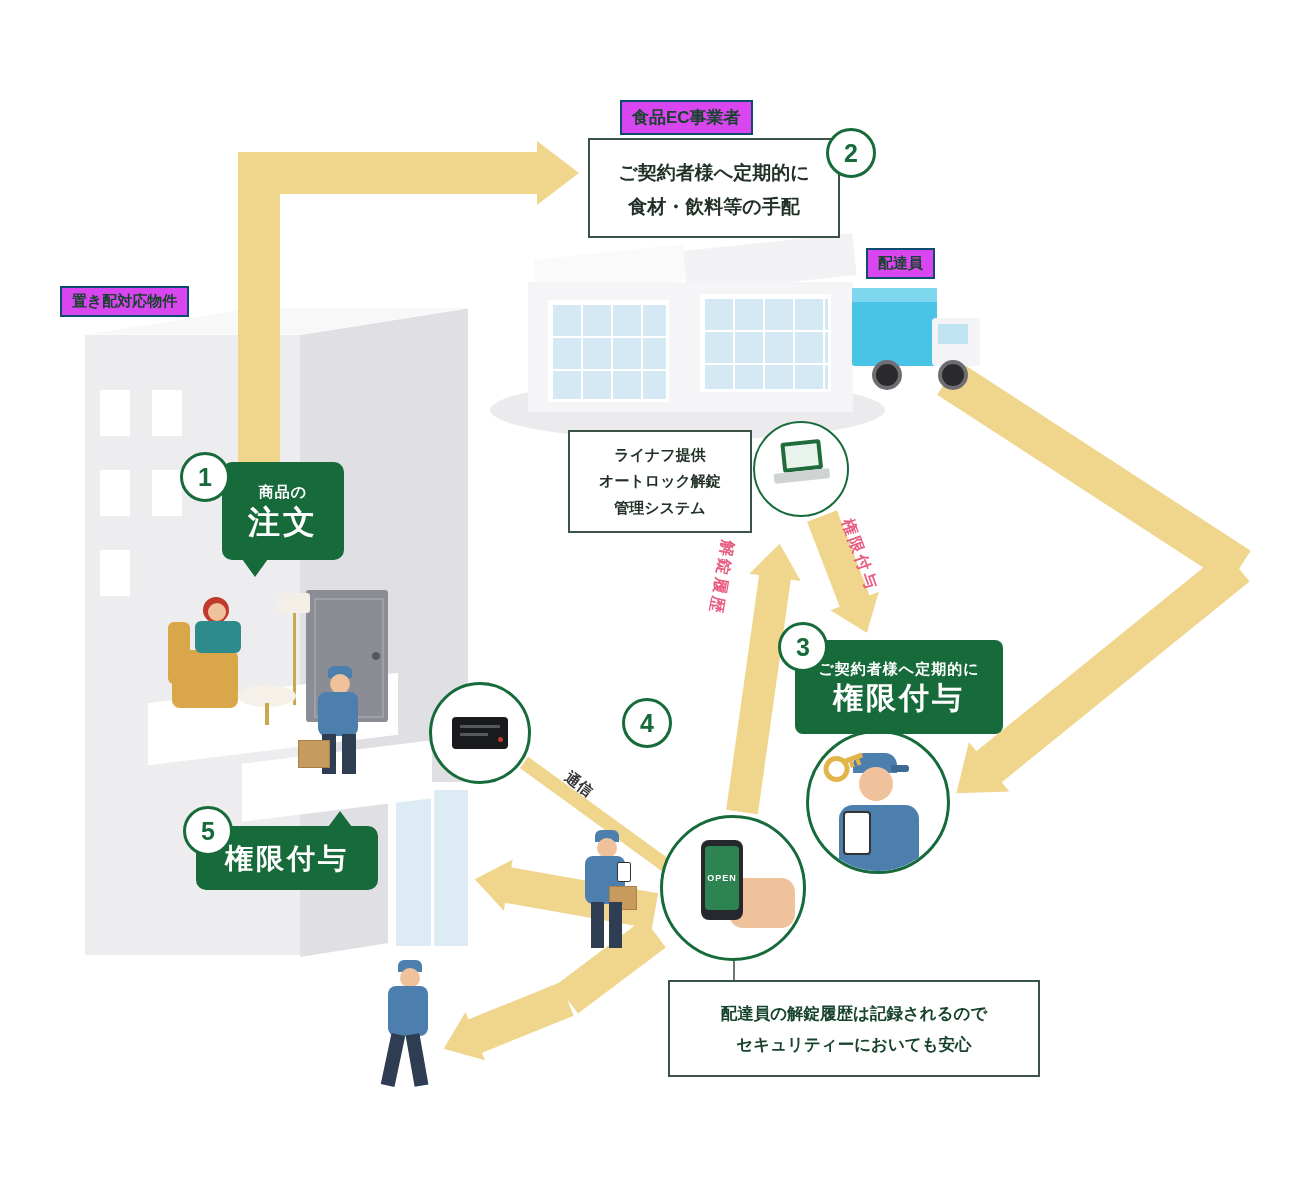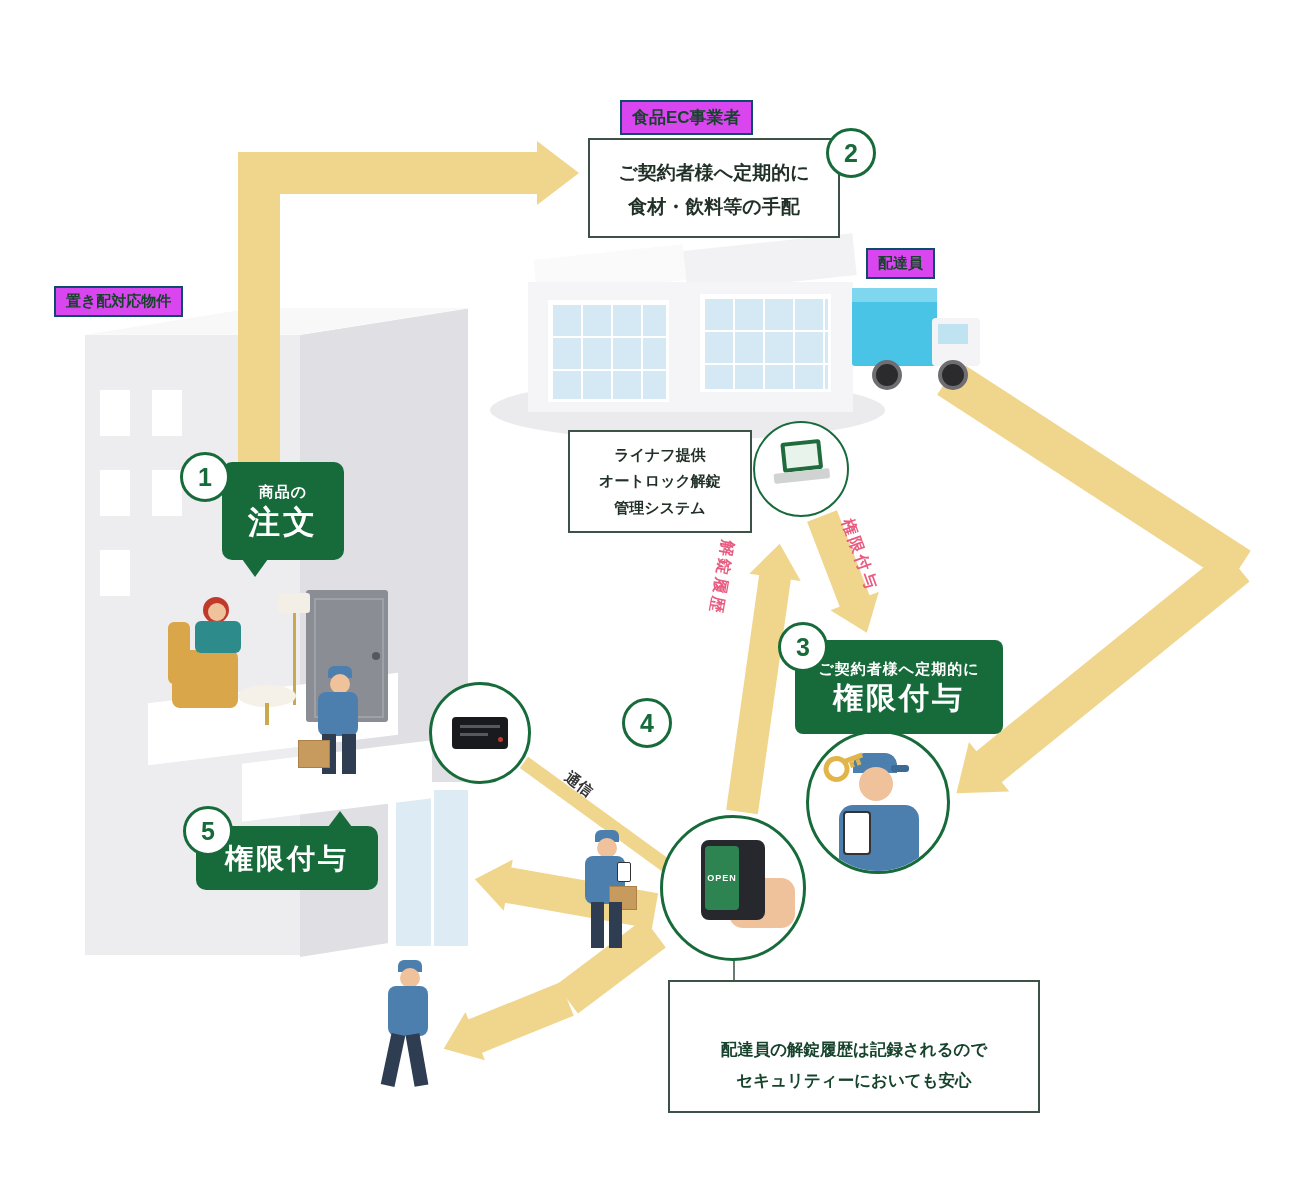--- a/index.html
+++ b/index.html
@@ -149,39 +149,39 @@
 
   <div class="seg rot" style="left:655px;top:893px;width:150px;height:36px;transform:rotate(-170deg);">
     <div class="head sm"></div>
   </div>
 
   <div class="seg rot" style="left:655px;top:915px;width:110px;height:36px;transform:rotate(143deg);"></div>
   <div class="seg rot" style="left:567px;top:981px;width:100px;height:36px;transform:rotate(158deg);">
     <div class="head sm"></div>
   </div>
 
-  <div class="tag" style="left:54px;top:286px;"><span>置き配対応物件</span></div>
+  <div class="tag" style="left:60px;top:286px;"><span>置き配対応物件</span></div>
 
   <div class="tag" style="left:620px;top:100px;font-size:17px;z-index:7;"><span>食品EC事業者</span></div>
 
   <div class="panel" style="left:588px;top:138px;width:228px;padding:16px 10px 12px;font-size:19px;line-height:1.8;">
     <span style="display:block;">ご契約者様へ定期的に</span>
     <span style="display:block;">食材・飲料等の手配</span>
   </div>
 
   <div class="tag" style="left:866px;top:248px;"><span>配達員</span></div>
 
   <div class="panel" style="left:568px;top:430px;width:168px;padding:10px 6px;font-size:15px;line-height:1.75;">
     <span style="display:block;">ライナフ提供</span>
     <span style="display:block;">オートロック解錠</span>
     <span style="display:block;">管理システム</span>
   </div>
 
   <div class="panel" style="left:668px;top:980px;width:340px;padding:16px 14px;font-size:16.5px;line-height:1.85;color:#17432c;">
-    <span style="display:block;margin-top:36px;">配達員の解錠履歴は記録されるので</span>
+    <span style="display:block;">配達員の解錠履歴は記録されるので</span>
     <span style="display:block;">セキュリティーにおいても安心</span>
   </div>
   <div class="abs" style="left:733px;top:952px;width:2px;height:30px;background:#6a7a70;z-index:3;"></div>
 
   <div class="pink" style="left:738px;top:542px;transform:rotate(100deg);"><span>解錠履歴</span></div>
   <div class="pink" style="left:856px;top:516px;transform:rotate(70deg);"><span>権限付与</span></div>
 
   <div class="abs" style="left:572px;top:768px;font-weight:bold;font-size:15px;color:#333;transform:rotate(36deg);transform-origin:0 0;z-index:6;"><span>通信</span></div>
 
   <div class="badge" style="left:180px;top:452px;">
@@ -243,21 +243,21 @@
       <div class="abs" style="left:0;top:2px;width:16px;height:16px;border:5px solid #e2b54b;border-radius:50%;"></div>
       <div class="abs" style="left:22px;top:8px;width:20px;height:5px;background:#e2b54b;"></div>
       <div class="abs" style="left:34px;top:13px;width:4px;height:6px;background:#e2b54b;"></div>
       <div class="abs" style="left:27px;top:13px;width:4px;height:6px;background:#e2b54b;"></div>
     </div>
   </div>
 
   <div class="circ" style="left:660px;top:815px;width:140px;height:140px;overflow:hidden;z-index:4;">
     <div class="abs skin" style="left:66px;top:60px;width:66px;height:50px;border-radius:14px;"></div>
     <div class="abs skin" style="left:60px;top:48px;width:18px;height:32px;border-radius:8px;"></div>
-    <div class="abs" style="left:38px;top:22px;width:64px;height:80px;background:#26282e;border-radius:8px;">
+    <div class="abs" style="left:38px;top:22px;width:42px;height:80px;background:#26282e;border-radius:8px;">
       <div class="abs" style="left:4px;top:6px;width:34px;height:64px;background:#2e8450;border-radius:4px;display:flex;align-items:center;justify-content:center;">
         <span style="color:#fff;font-size:9px;font-weight:bold;letter-spacing:1px;">OPEN</span>
       </div>
     </div>
   </div>
 
   <div class="abs" style="left:575px;top:828px;width:70px;height:125px;z-index:3;">
     <div class="abs uni" style="left:20px;top:2px;width:24px;height:12px;border-radius:6px 6px 0 0;"></div>
     <div class="abs skin" style="left:22px;top:10px;width:20px;height:20px;border-radius:50%;"></div>
     <div class="abs uni" style="left:10px;top:28px;width:40px;height:48px;border-radius:8px;"></div>

